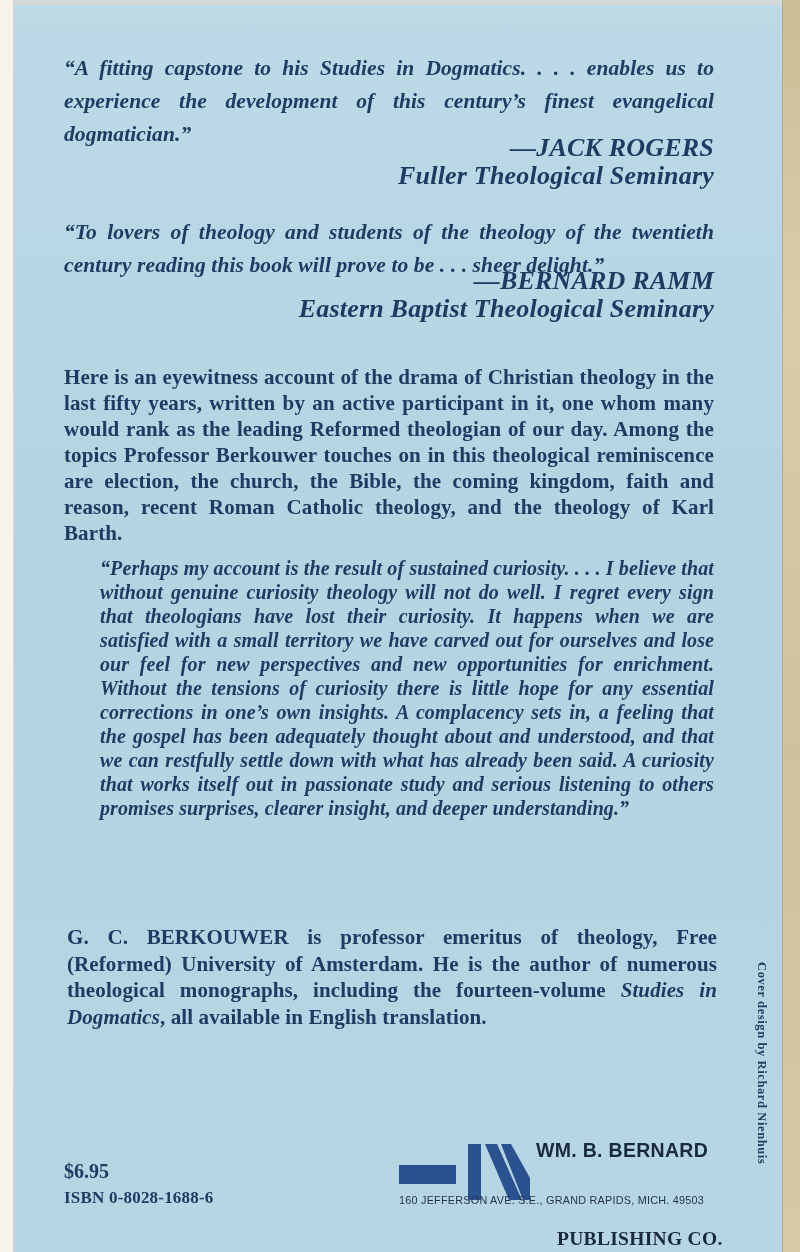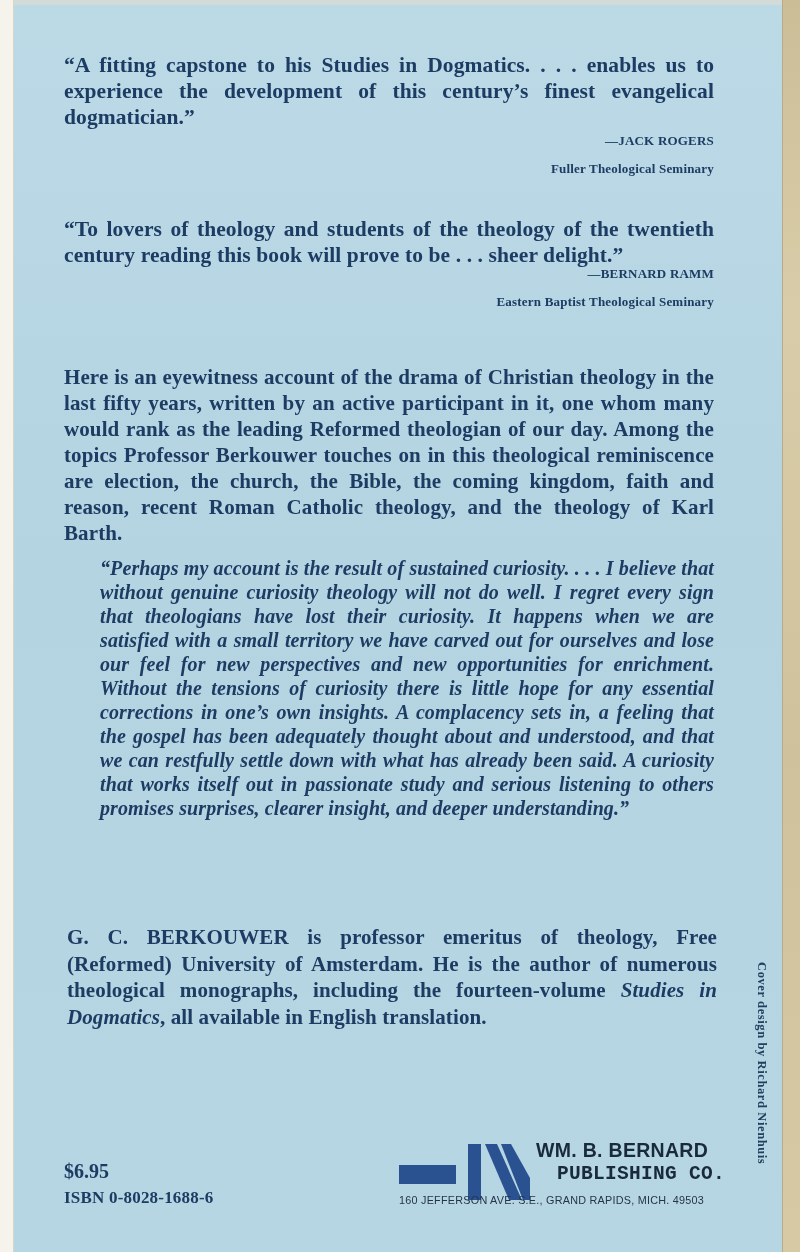--- a/index.html
+++ b/index.html
@@ -23,28 +23,29 @@
     background: linear-gradient(180deg, #cbbd96 0%, #d9cda9 25%, #cfc19b 60%, #d6c9a4 100%);
     border-left: 1px solid #b9ab87;
   }
   .edge-top {
     position: absolute; left: 14px; right: 18px; top: 0; height: 5px;
     background: #e3ddcb; opacity: .55;
   }
 
   .q {
     position: absolute; left: 64px; width: 650px;
-    font-weight: bold;
-    font-size: 21.5px; line-height: 26px;
+    font-style: italic; font-weight: bold;
+    font-size: 21.5px; line-height: 33px;
     text-align: justify; letter-spacing: .1px;
   }
   .attrib {
     position: absolute; left: 64px; width: 650px;
-    text-align: right; font-weight: bold; font-size: 13px;
+    text-align: right; font-weight: bold; font-size: 26px;
     letter-spacing: .2px;
+    font-style: italic;
   }
   .q1 { top: 52px; }
   .attrib1 { top: 133px; }
   .affil1 { top: 161px; }
   .q2 { top: 216px; }
   .attrib2 { top: 266px; }
   .affil2 { top: 294px; }
 
   .desc {
     position: absolute; left: 64px; top: 364px; width: 650px;
@@ -80,22 +81,22 @@
   .logo {
     position: absolute; left: 460px; top: 1134px;
   }
   .pub-name1 {
     position: absolute; left: 536px; top: 1139px;
     font-family: "Liberation Sans", sans-serif;
     font-weight: bold; font-size: 19.5px; color: #1a2a3d;
     letter-spacing: .3px; white-space: nowrap;
   }
   .pub-name2 {
-    position: absolute; left: 557px; top: 1163px;
-    font-family: Liberation Mono, monospace;
+    position: absolute; left: 557px; top: 1228px;
+    font-family: Liberation Serif, serif;
     font-weight: bold; font-size: 19.5px; color: #1a2a3d;
     letter-spacing: .3px; white-space: nowrap;
   }
   .pub-addr {
     position: absolute; left: 399px; top: 1194px;
     font-family: "Liberation Sans", sans-serif;
     font-size: 10.8px; color: #24344a; letter-spacing: .25px;
     white-space: nowrap;
   }
 

